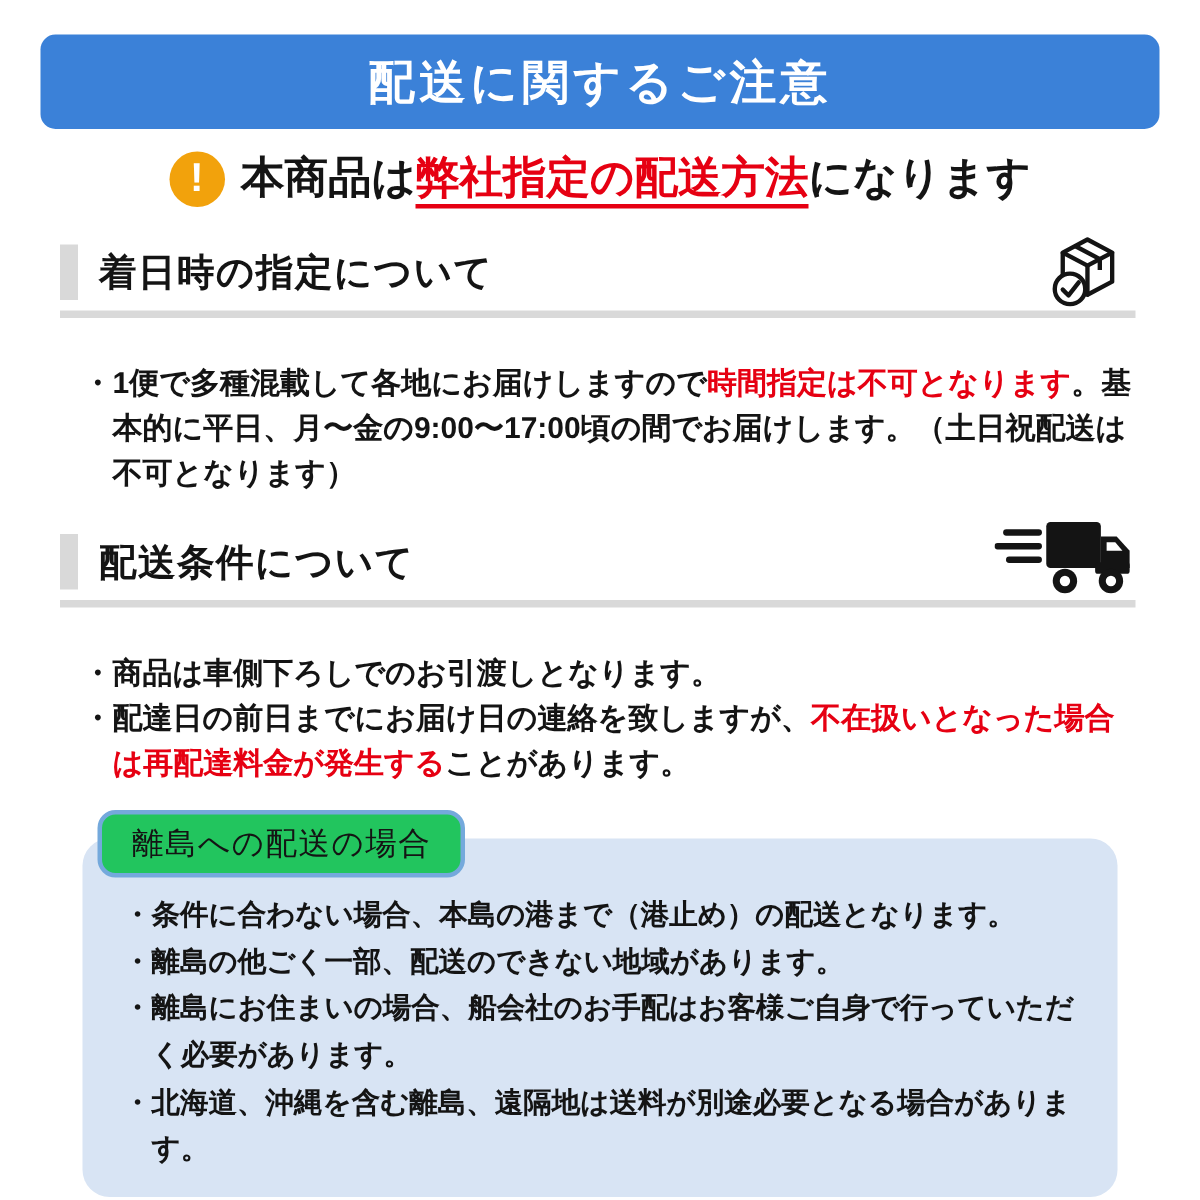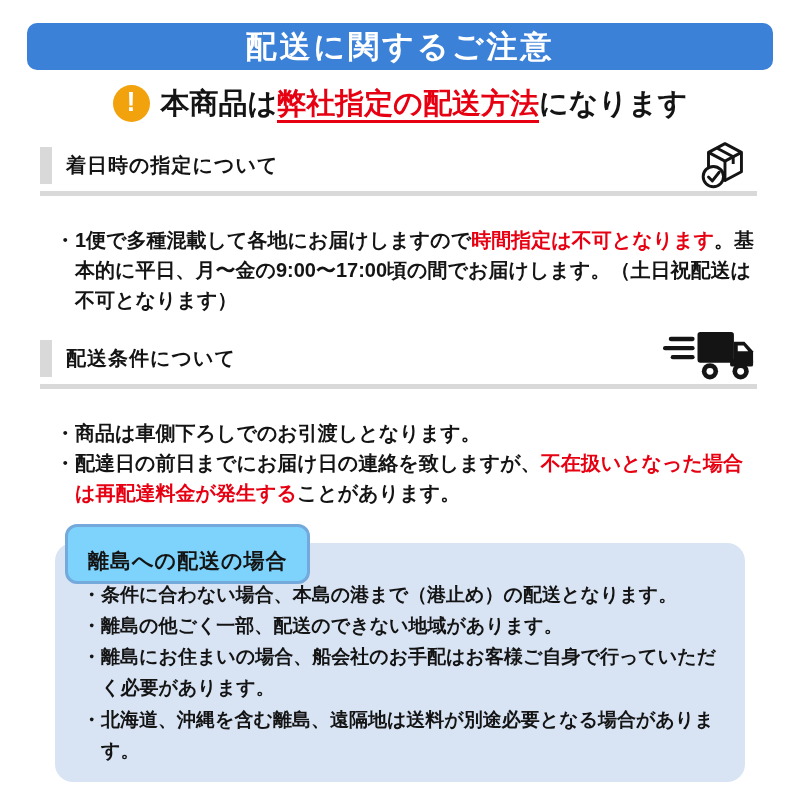--- a/index.html
+++ b/index.html
@@ -12,58 +12,58 @@
     --ink:#141414;
   }
   *{box-sizing:border-box;}
   html,body{margin:0;padding:0;}
   body{
     width:800px;height:800px;overflow:hidden;background:#fff;color:var(--ink);
     font-family:"Liberation Sans","DejaVu Sans",sans-serif;
     -webkit-font-smoothing:antialiased;
   }
   .banner{
-    margin:23px 27px 0;height:47px;background:var(--blue);border-radius:10px;
+    margin:23px 27px 0;height:63px;background:var(--blue);border-radius:10px;
     display:flex;align-items:center;justify-content:center;
     color:#fff;font-size:31px;font-weight:700;letter-spacing:3px;
   }
   .notice{
     margin-top:15px;display:flex;align-items:center;justify-content:center;gap:11px;
     font-size:29px;font-weight:700;line-height:1.2;
   }
   .warn-icon{
     flex:0 0 auto;width:37px;height:37px;border-radius:50%;background:var(--orange);
     color:#fff;display:flex;align-items:center;justify-content:center;
     font-size:27px;font-weight:800;padding-bottom:2px;
   }
   .notice .hl{color:var(--red);border-bottom:3px solid var(--red);padding-bottom:1px;}
   .section{margin:25px 43px 0 40px;}
   .section-head{
     position:relative;border-bottom:5px solid var(--gray);
     display:flex;align-items:center;padding-bottom:7px;
   }
   .head-bar{width:12px;height:37px;background:var(--gray);margin-right:14px;flex:0 0 auto;}
-  .head-title{margin:0;font-size:20px;font-weight:700;letter-spacing:1px;}
+  .head-title{margin:0;font-size:25px;font-weight:700;letter-spacing:1px;}
   .head-icon{position:absolute;right:2px;bottom:-4px;line-height:0;}
   .head-icon.truck{bottom:2px;}
   .bullets{
     list-style:none;margin:29px 0 0;padding:0 0 0 15px;
     font-size:20px;line-height:1.5;font-weight:600;
   }
   .bullets li{padding-left:1em;text-indent:-1em;margin:0;}
   .bullets li::before{content:"・";}
   .red{color:var(--red);}
   .island{
     position:relative;margin:35px 55px 0;background:var(--boxblue);
     border-radius:18px;padding:34px 18px 16px 12px;
   }
   .island-label{
-    position:absolute;top:-19px;left:10px;background:#7dd3fc;
+    position:absolute;top:-19px;left:10px;background:#22c55e;
     border:3px solid var(--labelborder);border-radius:12px;
-    padding:20px 20px 6px;font-size:21px;font-weight:700;letter-spacing:1px;
+    padding:5px 20px 6px;font-size:21px;font-weight:400;letter-spacing:1px;
   }
   .island .bullets{margin-top:2px;font-size:19px;line-height:1.64;}
 </style>
 </head>
 <body>
 
 <div>
 
   <div class="banner">
     <span>配送に関するご注意</span>

